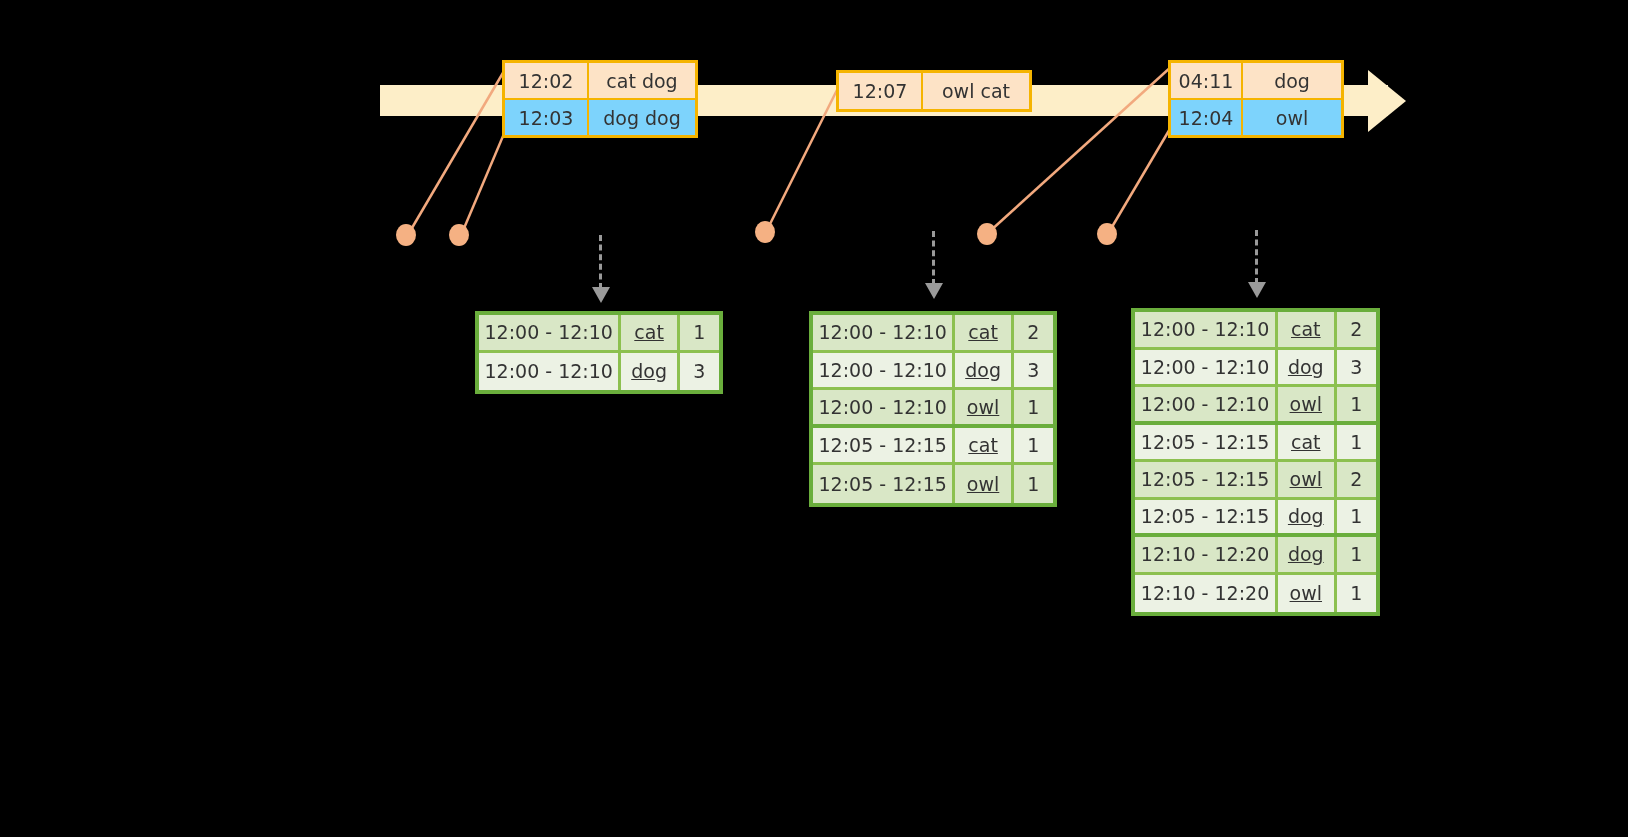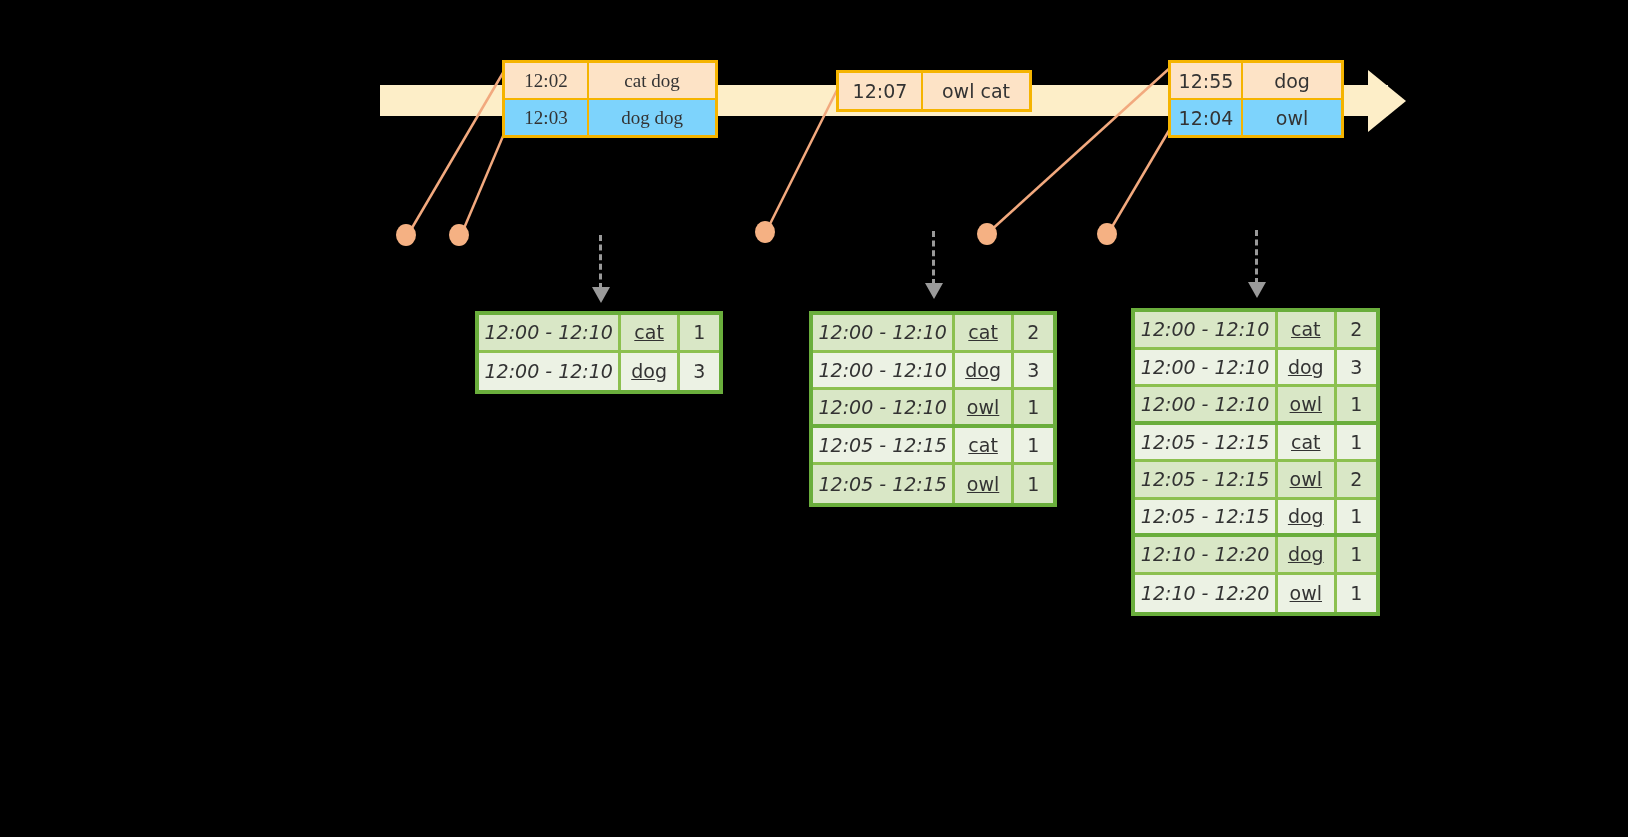--- a/index.html
+++ b/index.html
@@ -19,21 +19,21 @@
       display:flex;flex-direction:column;}
   .ev-row{display:flex;flex:1;border-bottom:2px solid #f5b400;box-sizing:border-box;}
   .ev-row:last-child{border-bottom:none;}
   .ev-cell{display:flex;align-items:center;justify-content:center;
            font-size:19px;color:#333;box-sizing:border-box;}
   .ev-time{width:84px;border-right:2px solid #f5b400;}
   .ev-val{flex:1;}
   .sh-a .ev-cell{background:#fde3c6;}
   .sh-b .ev-cell{background:#7dd3fc;}
 
-  #ev1{left:502px;top:60px;width:216px;height:78px;font-family:Liberation Serif, serif;}
+  #ev1{left:502px;top:60px;width:196px;height:78px;}
   #ev1 .ev-val{width:112px;}
   #ev2{left:836px;top:70px;width:196px;height:42px;}
   #ev2 .ev-val{width:112px;}
   #ev3{left:1168px;top:60px;width:176px;height:78px;}
   #ev3 .ev-time{width:72px;}
   #ev3 .ev-val{width:100px;}
 
   
   .conn{position:absolute;left:0;top:0;width:1628px;height:837px;
         pointer-events:none;}
@@ -52,21 +52,21 @@
   .rt-row{display:flex;height:37.5px;box-sizing:border-box;}
   .rt-cell{display:flex;align-items:center;justify-content:center;
            font-size:19px;color:#333;box-sizing:border-box;
            border-right:3px solid #8cc04f;}
   .rt-cell:last-child{border-right:none;}
   .rt-row{border-bottom:3px solid #8cc04f;}
   .rt-row:last-child{border-bottom:none;}
   .rt-row.grp{border-bottom:4px solid #6aae3c;}
   .rt-row.sA .rt-cell{background:#d9e7c6;}
   .rt-row.sB .rt-cell{background:#ecf2e4;}
-  .c-win{width:152px;font-style:italic;}
+  .c-win{width:152px;}
   .c-key{width:62px;text-decoration:underline;}
   .c-cnt{width:42px;}
 
   #rt1{left:475px;top:311px;width:248px;}
   #rt2{left:809px;top:311px;width:248px;}
   #rt3{left:1131px;top:308px;width:249px;}
 </style>
 </head>
 <body>
 
@@ -101,21 +101,21 @@
 
   <div class="ev" id="ev2">
     <div class="ev-row sh-a">
       <div class="ev-cell ev-time">12:07</div>
       <div class="ev-cell ev-val">owl cat</div>
     </div>
   </div>
 
   <div class="ev" id="ev3">
     <div class="ev-row sh-a">
-      <div class="ev-cell ev-time">12:55</div>
+      <div class="ev-cell ev-time">04:11</div>
       <div class="ev-cell ev-val">dog</div>
     </div>
     <div class="ev-row sh-b">
       <div class="ev-cell ev-time">12:04</div>
       <div class="ev-cell ev-val">owl</div>
     </div>
   </div>
 
   <div class="darrow" id="da1" style="left: 599px; top: 235px;">
     <div class="stem"></div>

